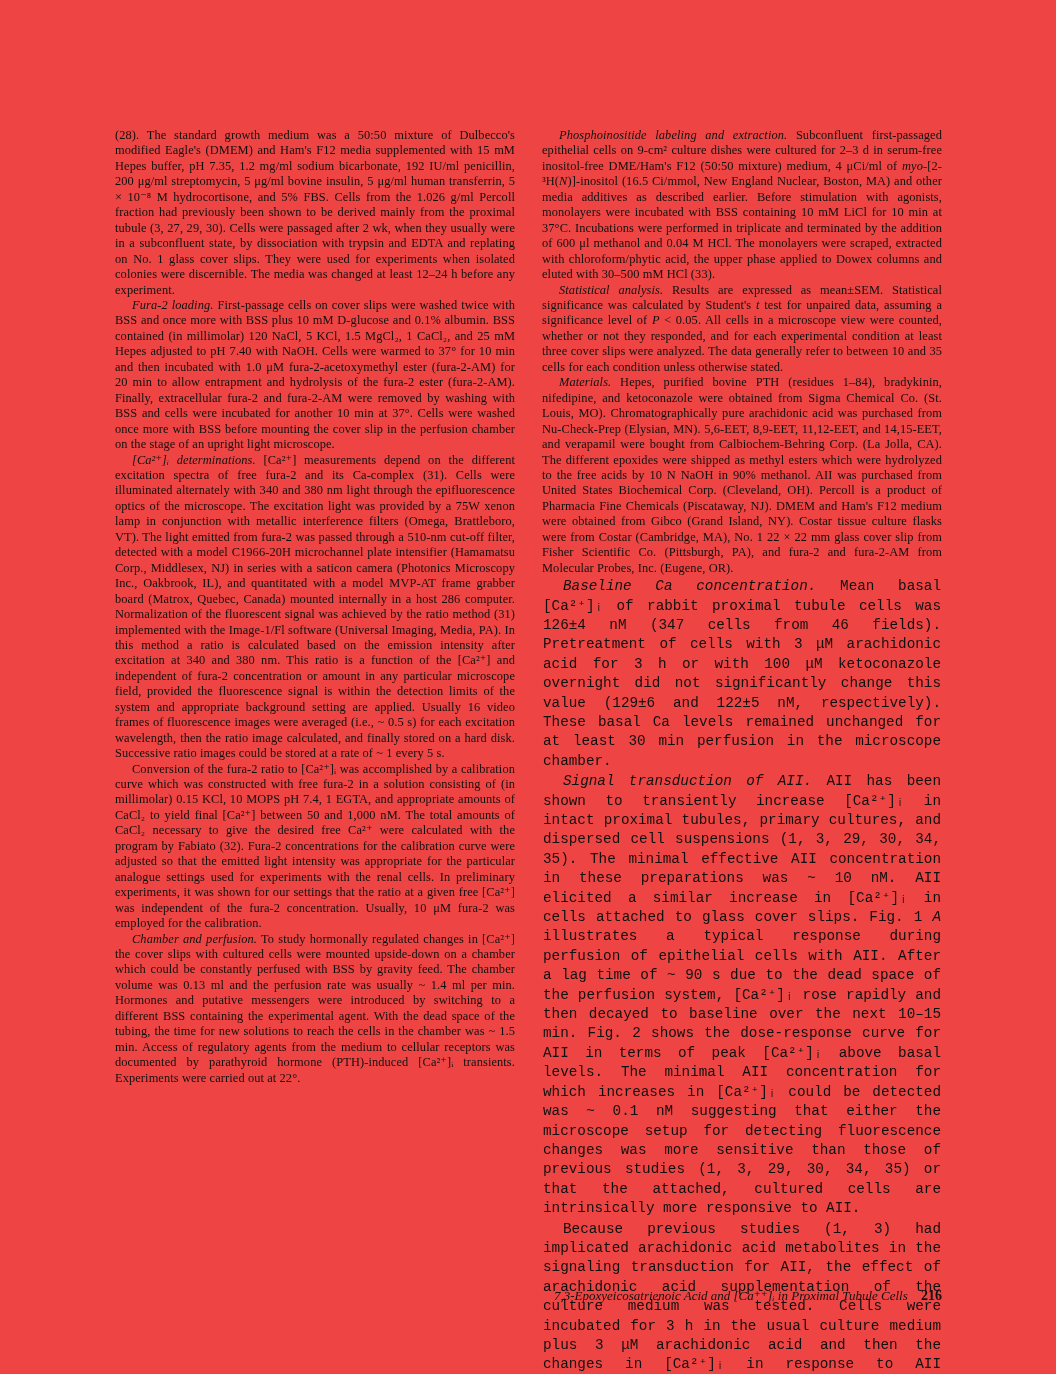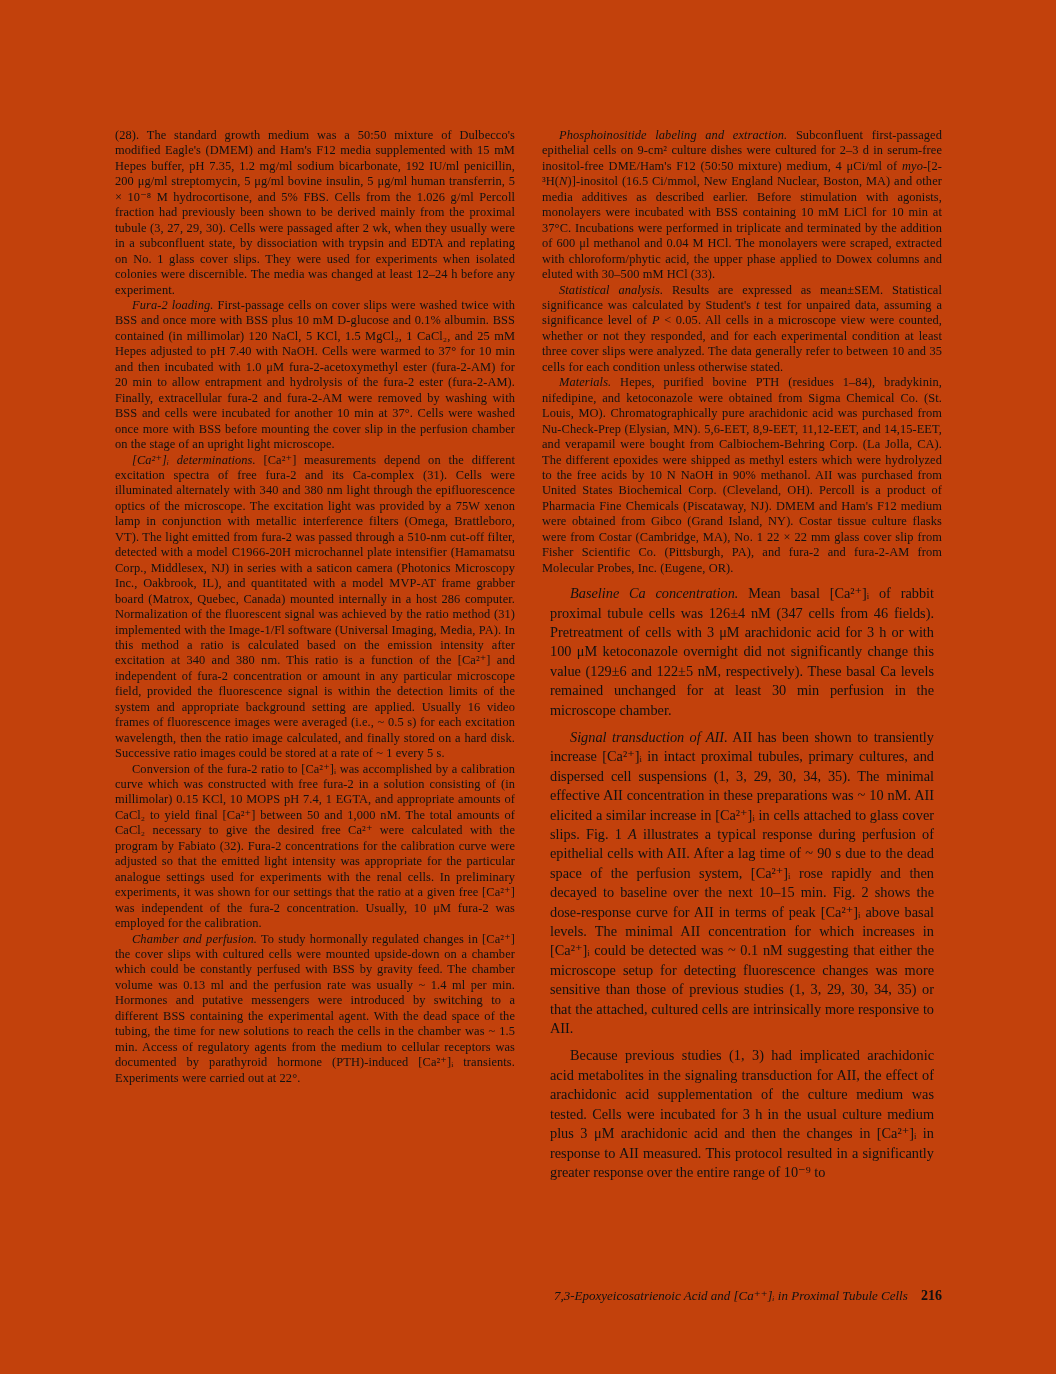--- a/index.html
+++ b/index.html
@@ -4,21 +4,21 @@
 <style>
   html, body {
     margin: 0;
     padding: 0;
     background: #ffffff;
   }
   .paper {
     position: relative;
     width: 1056px;
     height: 1374px;
-    background: #c2410c;
+    background: #ef4444;
     font-family: "Liberation Serif", "DejaVu Serif", serif;
     color: #111111;
     overflow: hidden;
   }
   .columns {
     position: absolute;
     top: 128px;
     left: 115px;
     width: 827px;
     display: flex;
@@ -35,22 +35,23 @@
     text-indent: 17px;
     letter-spacing: 0.1px;
   }
   p.no-indent {
     text-indent: 0;
   }
   p.results-para {
     font-size: 14.3px;
     line-height: 19.4px;
     text-align: justify;
-    margin: 8px;
+    margin: 1px;
     text-indent: 20px;
+    font-family: Liberation Mono, monospace;
   }
   .results-heading {
     font-family: "Liberation Sans", sans-serif;
     font-weight: bold;
     font-size: 14.5px;
     margin: 16px 0 12px 0;
     letter-spacing: 0.2px;
   }
   .footer {
     position: absolute;

